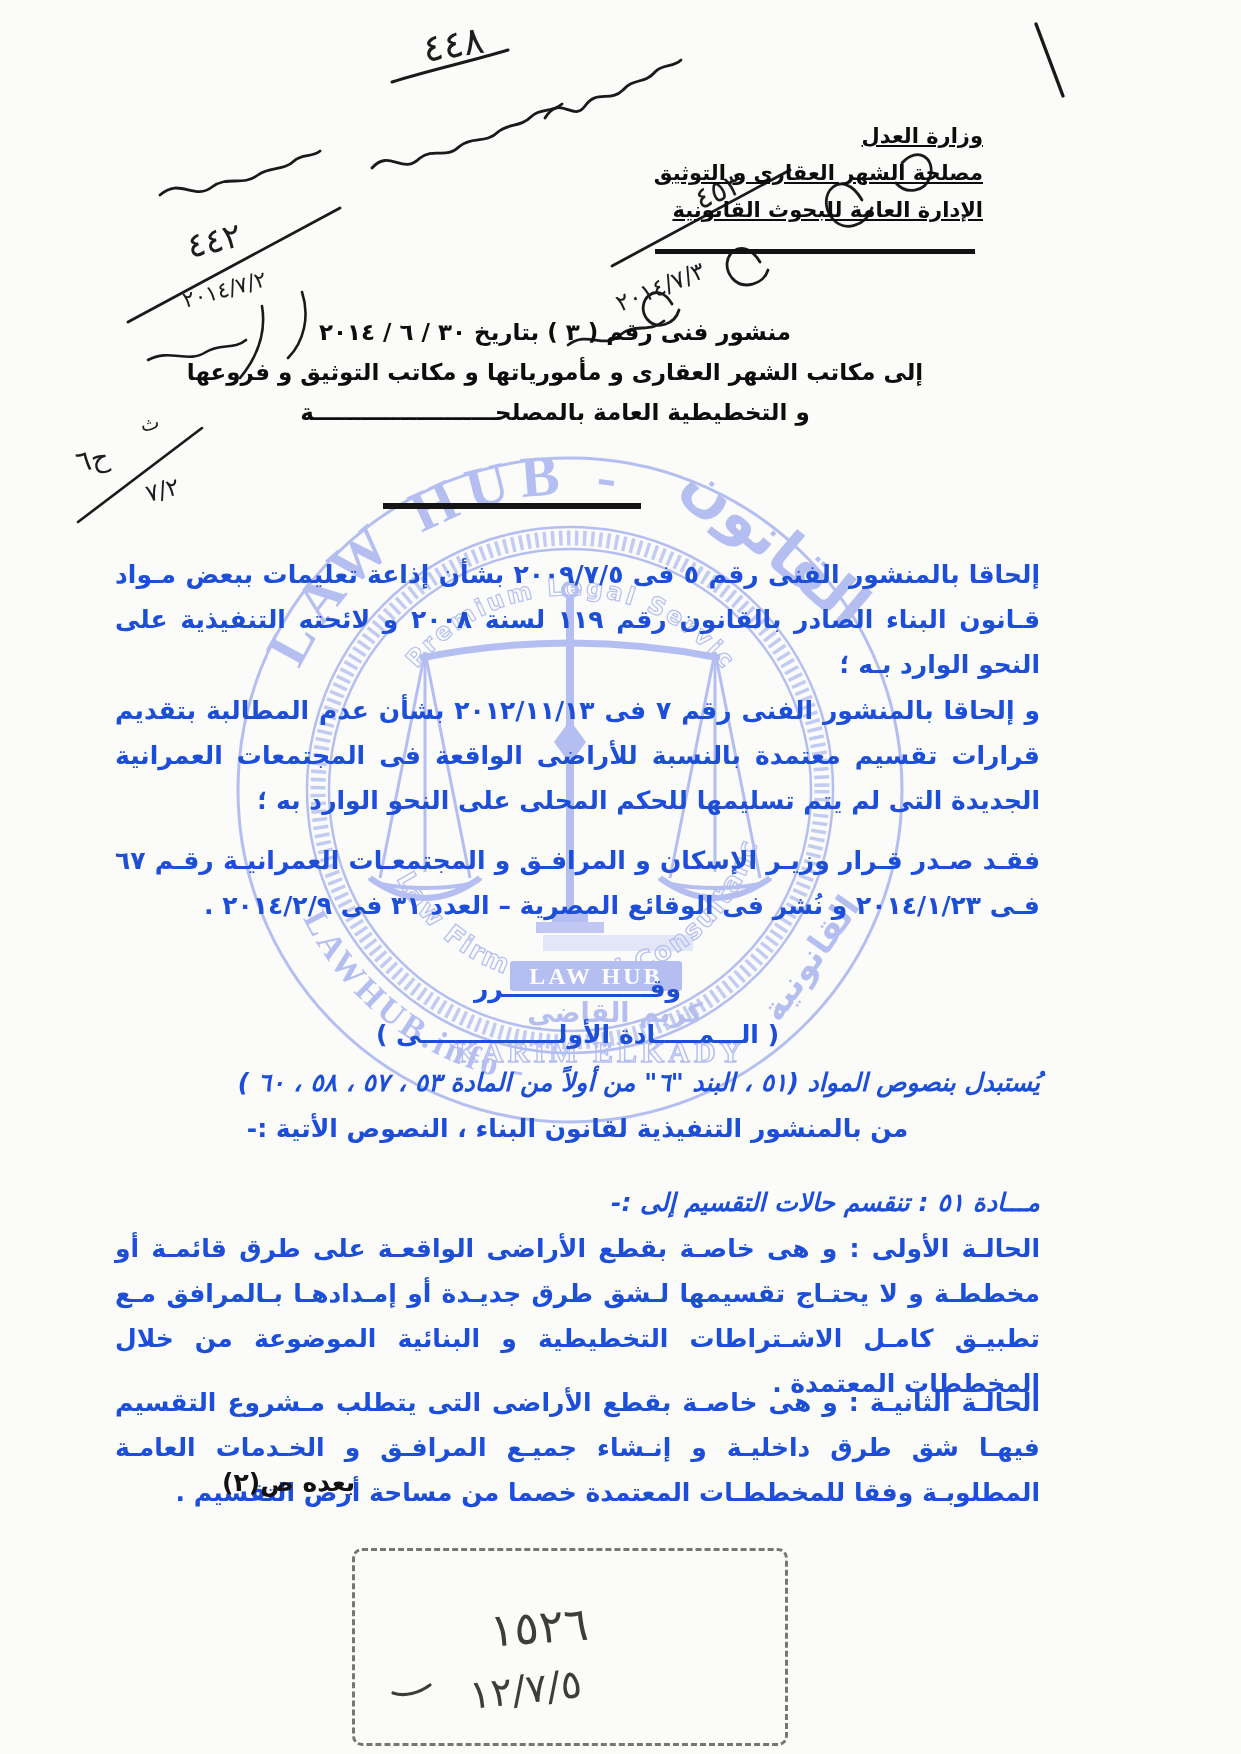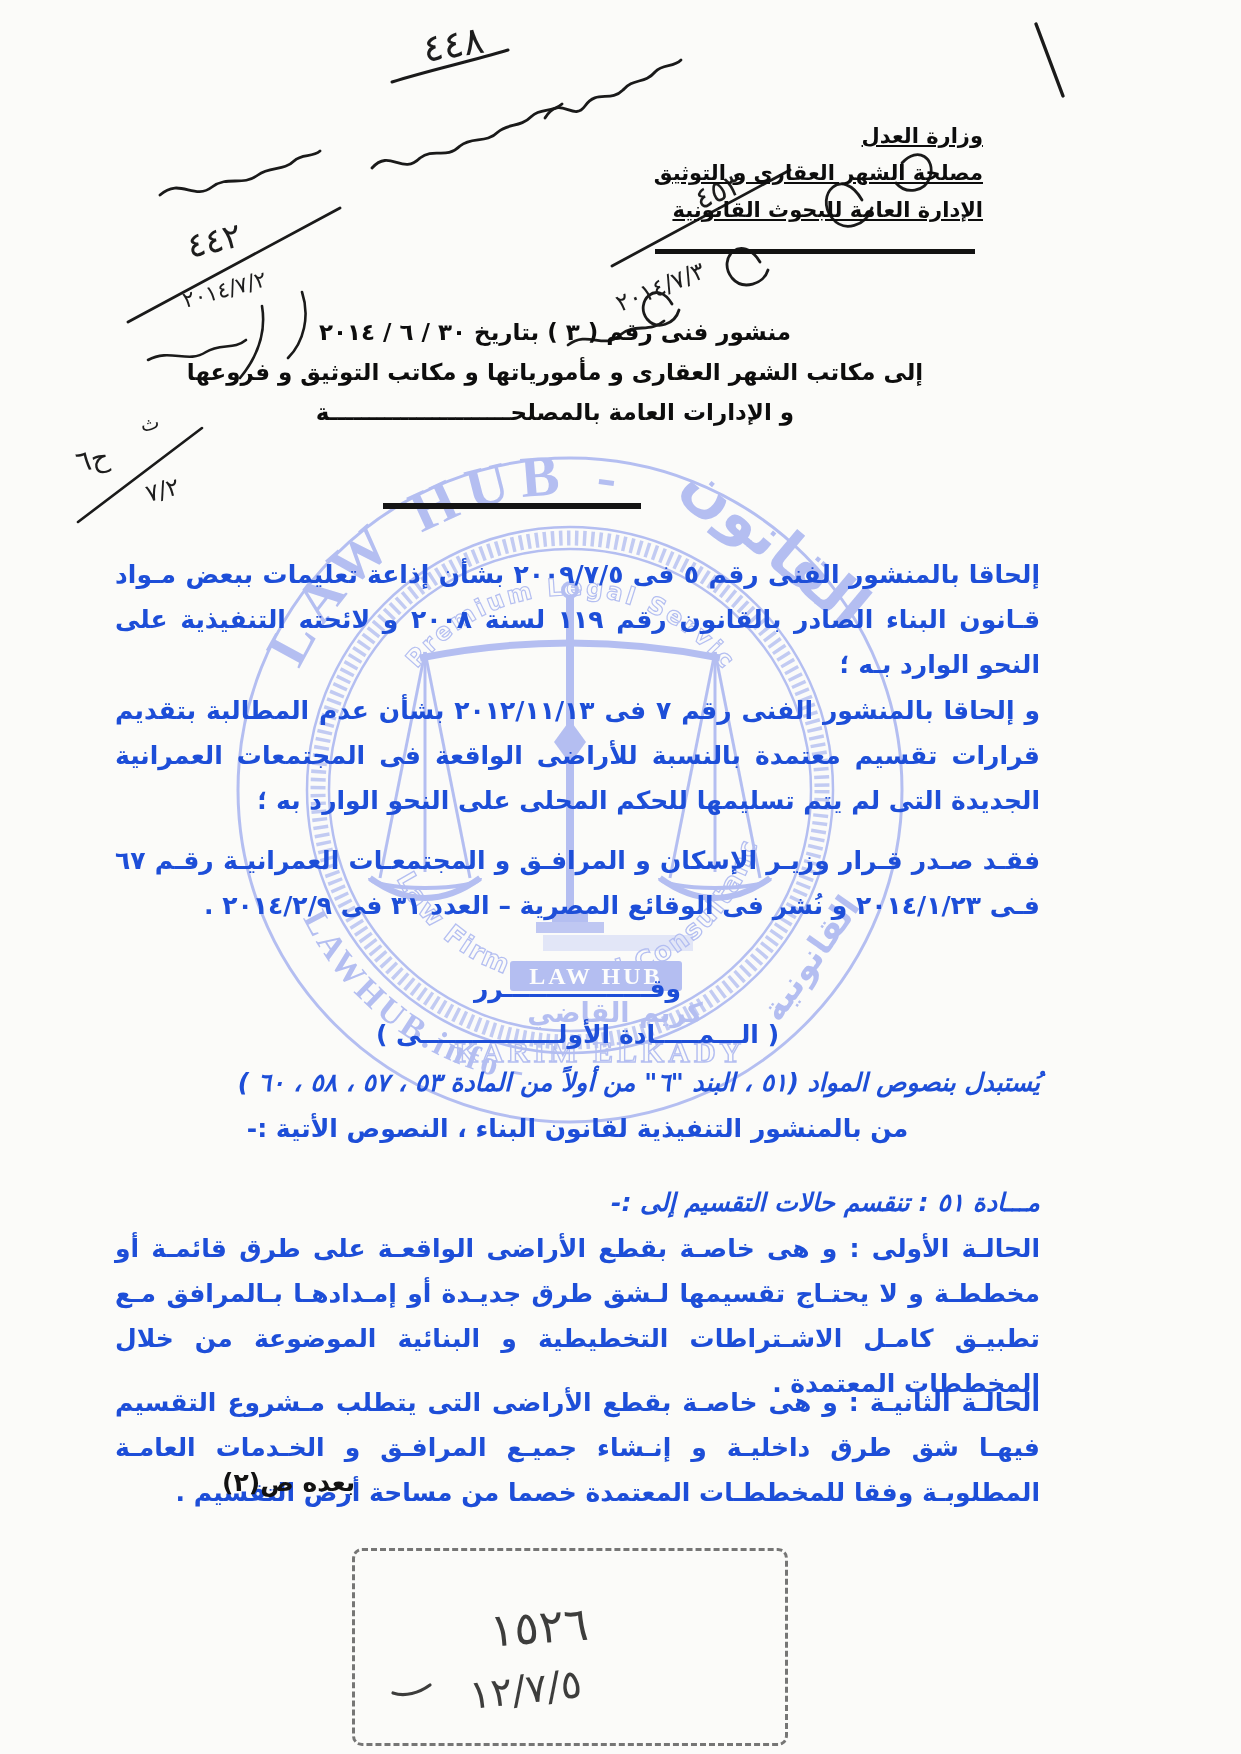--- a/index.html
+++ b/index.html
@@ -135,21 +135,21 @@
 <div class="abs ar header-block">
   <div>وزارة العدل</div>
   <div>مصلحة الشهر العقارى و التوثيق</div>
   <div>الإدارة العامة للبحوث القانونية</div>
 </div>
 <div class="abs header-underline"></div>
 
 <div class="abs ar title-block">
   <div>منشور فنى رقم ( ٣ ) بتاريخ ٣٠ / ٦ / ٢٠١٤</div>
   <div>إلى مكاتب الشهر العقارى و مأمورياتها و مكاتب التوثيق و فروعها</div>
-  <div>و الإدارات العامة بالمصلحـــــــــــــــــــــــة</div>
+  <div>و التخطيطية العامة بالمصلحـــــــــــــــــــــــة</div>
 </div>
 
 <div class="abs sep-rule"></div>
 
 <div class="abs ar body-par" style="top:552px">إلحاقا بالمنشور الفنى رقم ٥ فى ٢٠٠٩/٧/٥ بشأن إذاعة تعليمات ببعض مـواد قـانون البناء الصادر بالقانون رقم ١١٩ لسنة ٢٠٠٨ و لائحته التنفيذية على النحو الوارد بـه ؛</div>
 <div class="abs ar body-par" style="top:688px">و إلحاقا بالمنشور الفنى رقم ٧ فى ٢٠١٢/١١/١٣ بشأن عدم المطالبة بتقديم قرارات تقسيم معتمدة بالنسبة للأراضى الواقعة فى المجتمعات العمرانية الجديدة التى لم يتم تسليمها للحكم المحلى على النحو الوارد به ؛</div>
 <div class="abs ar body-par" style="top:838px">فقـد صـدر قـرار وزيـر الإسكان و المرافـق و المجتمعـات العمرانيـة رقـم ٦٧ فـى ٢٠١٤/١/٢٣ و نُشر فى الوقائع المصرية – العدد ٣١ فى ٢٠١٤/٢/٩ .</div>
 
 <div class="abs ar body-par center-par" style="top:966px">وقـــــــــــــــــرر</div>
 <div class="abs ar body-par center-par" style="top:1012px">( الـــمـــــادة الأولــــــــــــــــى )</div>

